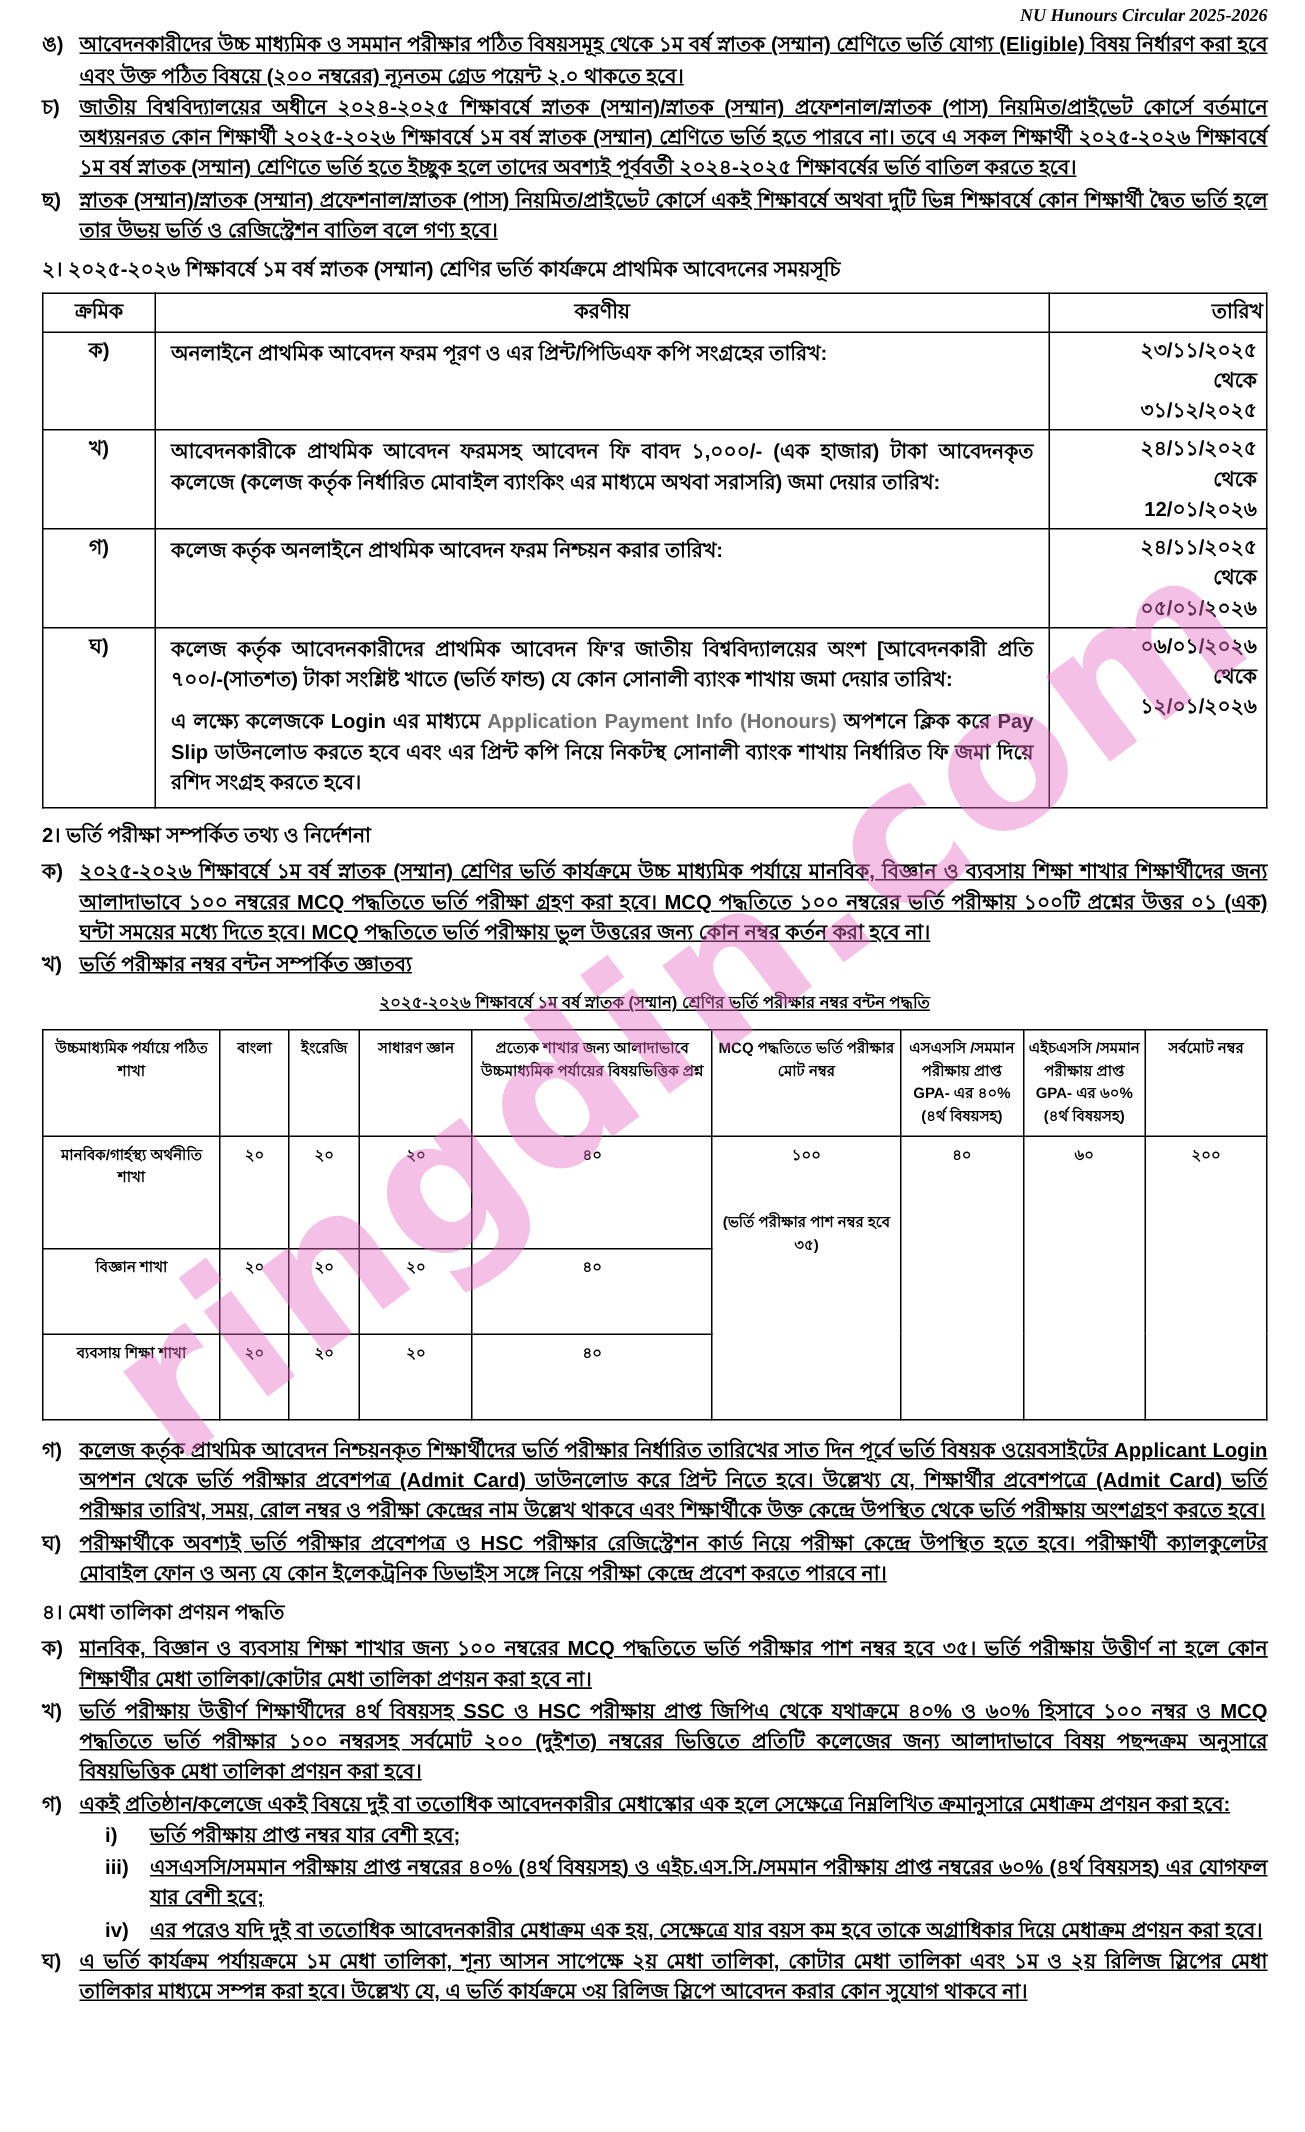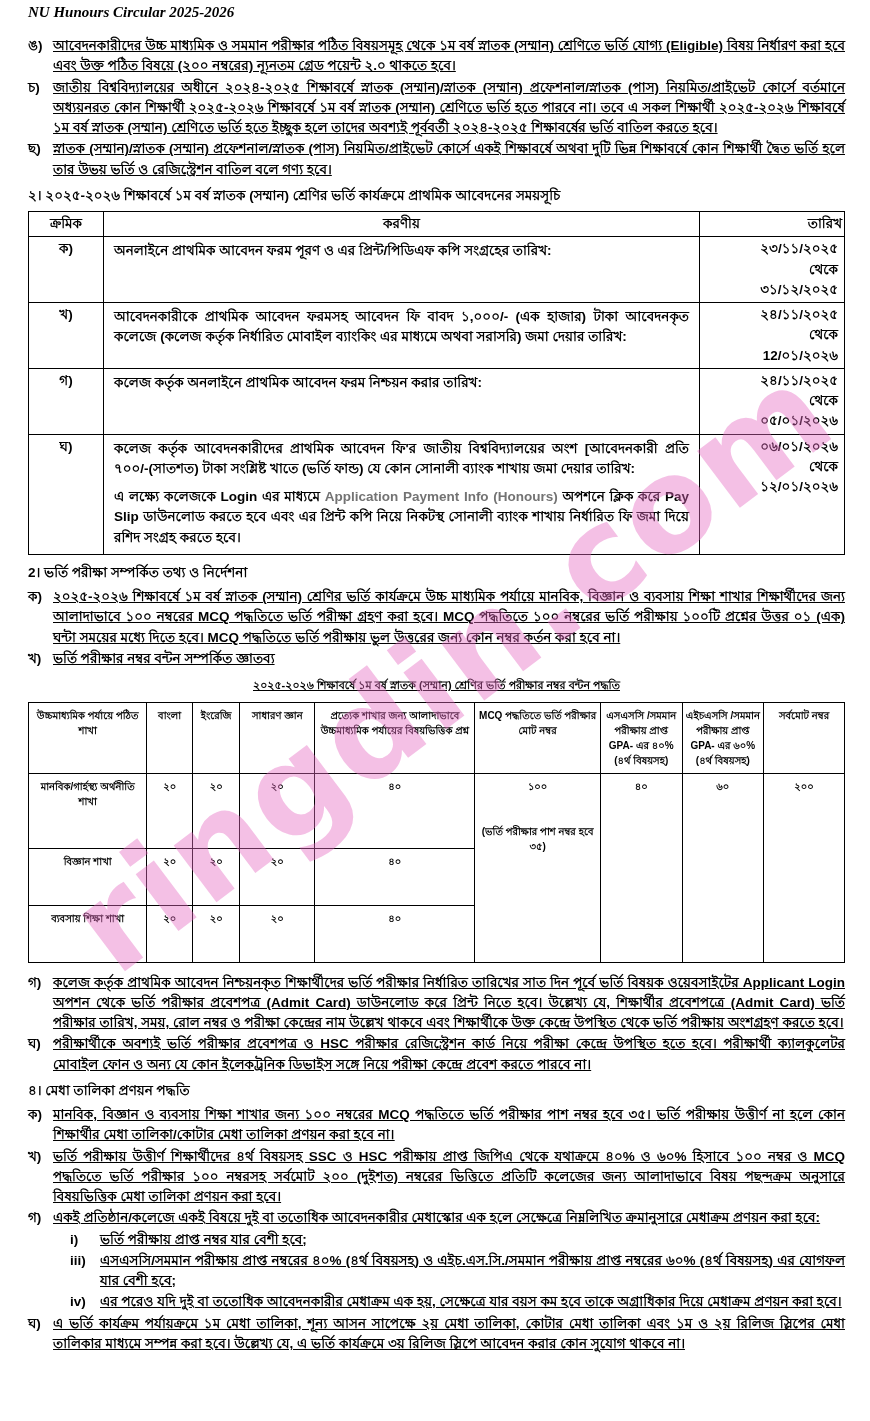--- a/index.html
+++ b/index.html
@@ -11,27 +11,27 @@
     padding:3px 25px 0 28px;
     background:#fff;
     color:#000;
     font-family:"Liberation Sans","DejaVu Sans",sans-serif;
     font-size:13.5px;
     line-height:1.5;
     font-weight:600;
     overflow:hidden;
   }
   .doc-ref{
-    text-align:left;
+    text-align:right;
     font-family:"Liberation Serif","DejaVu Serif",serif;
     font-style:italic;
     font-weight:bold;
-    font-size:15px;
+    font-size:12px;
     line-height:1.2;
-    margin-bottom:15px;
+    margin-bottom:3px;
   }
   .hang{display:flex;align-items:flex-start;margin-bottom:1px;}
   .hang .lbl{flex:0 0 25px;}
   .hang .txt{flex:1;text-align:justify;text-decoration:underline;}
   .sec-heading{margin:6px 0 4px 0;}
   
   table{border-collapse:collapse;}
   .t1{width:100%;margin:5px 0 8px 0;table-layout:fixed;padding-left:25px;}
   .t1 th,.t1 td{border:1.6px solid #000;vertical-align:top;padding:2px 6px;}
   .t1 th{font-weight:bold;text-align:center;padding:2px;}

